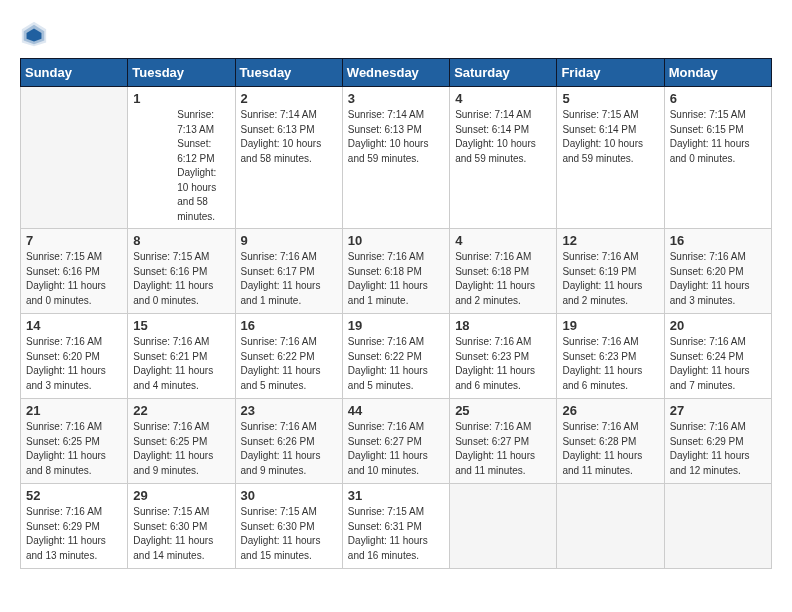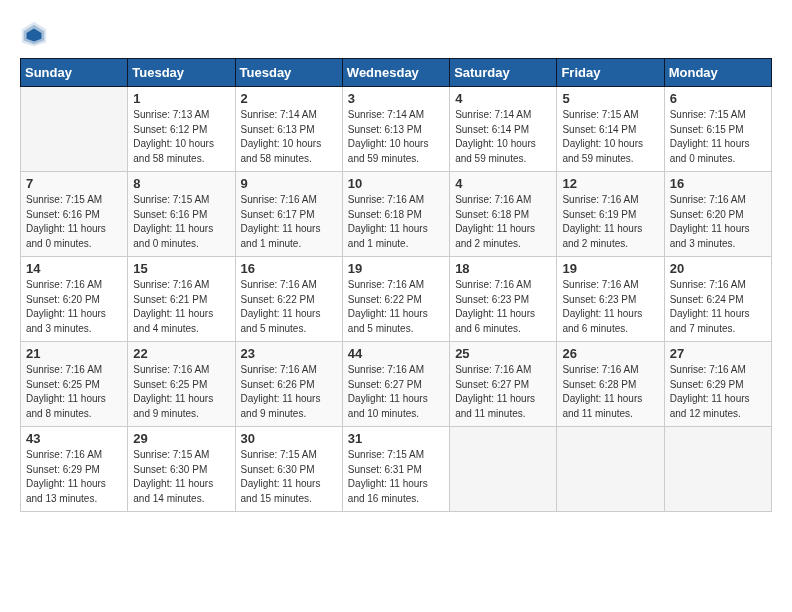--- a/index.html
+++ b/index.html
@@ -127,21 +127,21 @@
         <th>Saturday</th>
         <th>Friday</th>
         <th>Monday</th>
       </tr>
   </thead>
   <tbody id="calendar-body">
   <tr>
         <td class="empty-cell"></td>
         <td>
           <span class="day-number">1</span>
-          <div class="day-info" style="white-space: pre-line;">Sunrise: 7:13 AM
+          <div class="day-info" style="white-space: pre-line; margin-left: 44px;">Sunrise: 7:13 AM
 Sunset: 6:12 PM
 Daylight: 10 hours
 and 58 minutes.</div>
         </td>
         <td>
           <span class="day-number">2</span>
           <div class="day-info" style="white-space: pre-line;">Sunrise: 7:14 AM
 Sunset: 6:13 PM
 Daylight: 10 hours
 and 58 minutes.</div>
@@ -323,21 +323,21 @@
         <td>
           <span class="day-number">27</span>
           <div class="day-info" style="white-space: pre-line;">Sunrise: 7:16 AM
 Sunset: 6:29 PM
 Daylight: 11 hours
 and 12 minutes.</div>
         </td>
       </tr>
       <tr>
         <td>
-          <span class="day-number">43</span>
+          <span class="day-number">52</span>
           <div class="day-info" style="white-space: pre-line;">Sunrise: 7:16 AM
 Sunset: 6:29 PM
 Daylight: 11 hours
 and 13 minutes.</div>
         </td>
         <td>
           <span class="day-number">29</span>
           <div class="day-info" style="white-space: pre-line;">Sunrise: 7:15 AM
 Sunset: 6:30 PM
 Daylight: 11 hours

